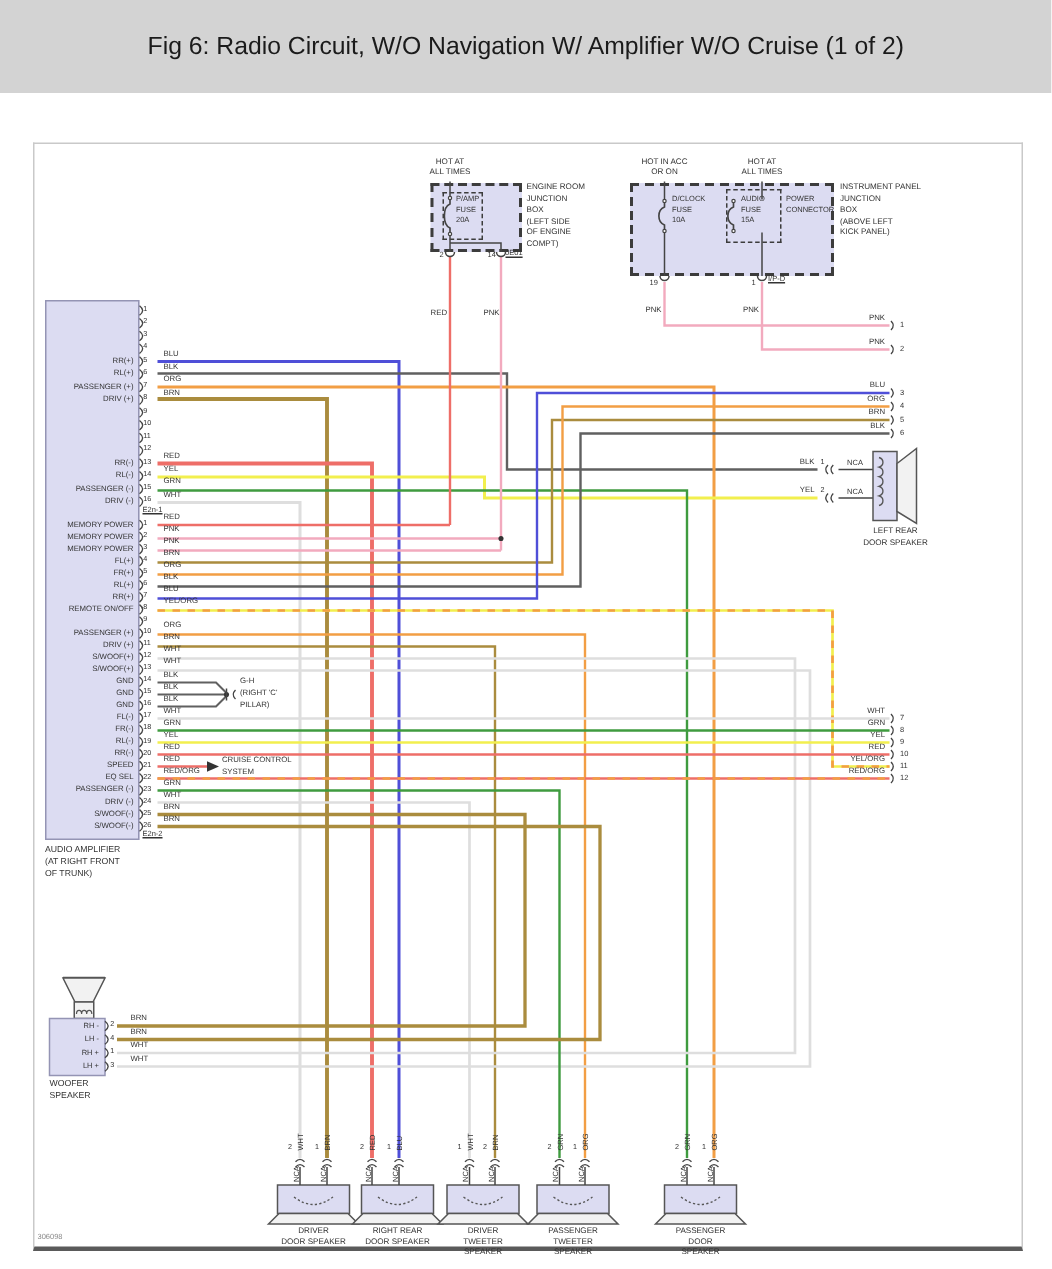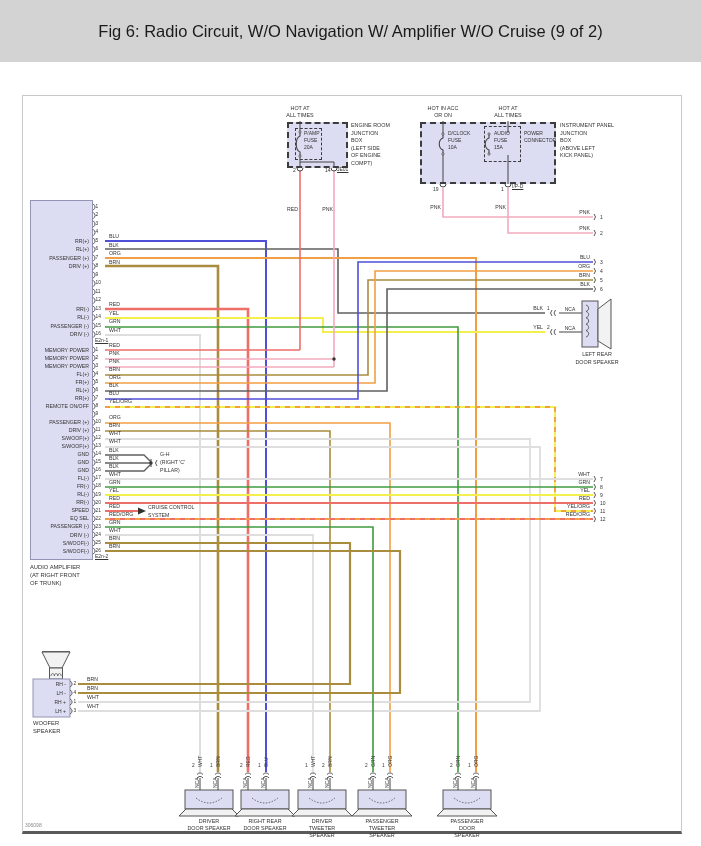--- a/index.html
+++ b/index.html
@@ -11,21 +11,21 @@
   .dash{border:2px dashed #3c3c3c}
   .dash-in{position:absolute;border:1.5px dashed #3c3c3c;background:#dcdcf2}
   #ov{position:absolute;left:0;top:0;width:701px;height:846px}
   .t{position:absolute;font-size:5.5px;line-height:1.2;color:#333;white-space:nowrap}
   .u{text-decoration:underline}
   .code{font-size:5px;color:#8a8a8a}
 </style>
 </head>
 <body>
 
-<div class="titlebar">Fig 6: Radio Circuit, W/O Navigation W/ Amplifier W/O Cruise (9 of 2)</div>
+<div class="titlebar">Fig 6: Radio Circuit, W/O Navigation W/ Amplifier W/O Cruise (1 of 2)</div>
 <div class="frame"></div>
 
 <div class="blk amp"></div>
 <div class="blk dash" style="left:287px;top:122px;width:61px;height:46px"></div>
 <div class="dash-in" style="left:295px;top:128px;width:27px;height:32px"></div>
 <div class="blk dash" style="left:420px;top:122px;width:136px;height:62px"></div>
 <div class="dash-in" style="left:484px;top:126px;width:37px;height:36px"></div>
 
 <svg id="ov" xmlns="http://www.w3.org/2000/svg">
     <path d="M105,241 L266,241 L266,772" stroke="#4f4fd8" stroke-width="2" fill="none" stroke-linejoin="miter"></path>

